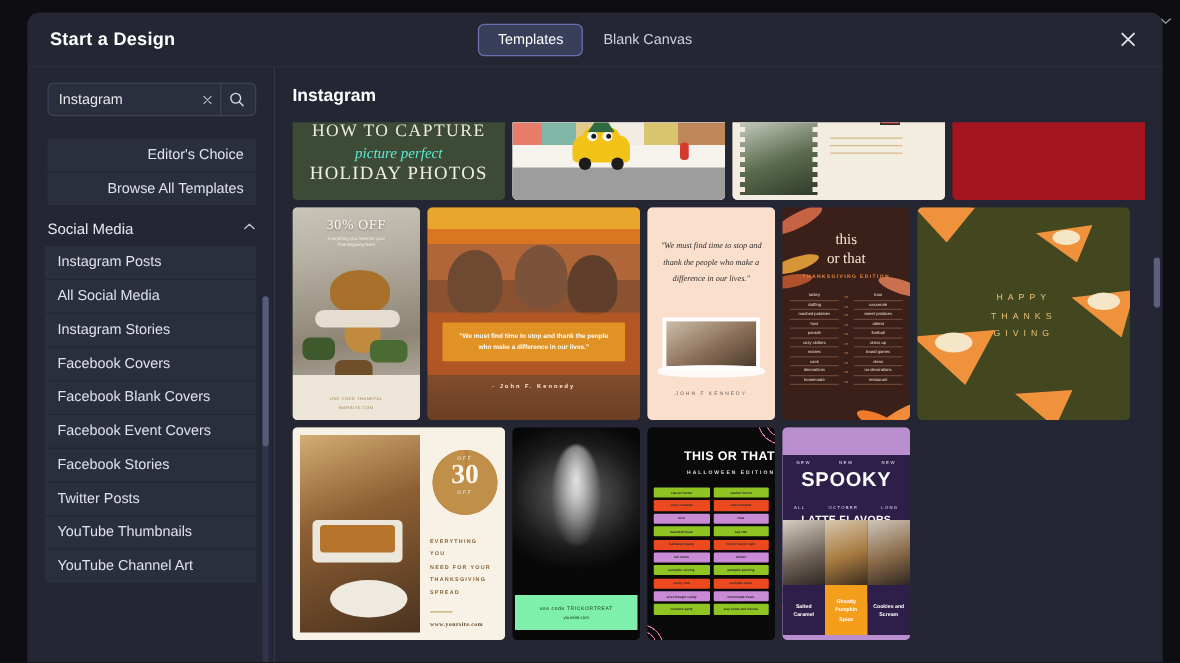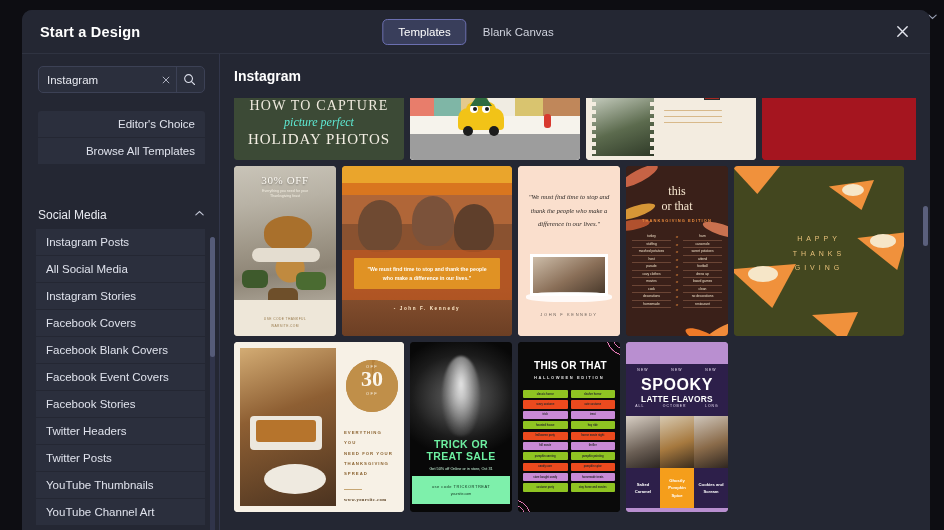--- a/index.html
+++ b/index.html
@@ -86,21 +86,21 @@
   .nav-item {
     background: #2b2f3d; color: #dfe2ec;
     font-size: 11.5px; padding: 7px 10px;
     border-bottom: 1px solid #242733;
     cursor: pointer;
   }
   .nav-item:first-child { border-radius: 3px 3px 0 0; }
 
   .group-head {
     display: flex; align-items: center; justify-content: space-between;
-    padding: 7px 14px 7px 16px; margin-top: 36px;
+    padding: 7px 14px 7px 16px; margin-top: 4px;
     color: #e7e9f0; font-size: 12px; cursor: pointer;
   }
   .chev { display:block; }
   .sub-list { padding-left: 14px; padding-right: 14px; }
   .sub-item {
     background: #2b2f3d; color: #dfe2ec;
     font-size: 11.5px; padding: 7px 10px;
     border-bottom: 1px solid #242733;
     cursor: pointer;
   }
@@ -243,21 +243,20 @@
         </div>
 
         <div class="sub-list">
           <div class="sub-item">Instagram Posts</div>
           <div class="sub-item">All Social Media</div>
           <div class="sub-item">Instagram Stories</div>
           <div class="sub-item">Facebook Covers</div>
           <div class="sub-item">Facebook Blank Covers</div>
           <div class="sub-item">Facebook Event Covers</div>
           <div class="sub-item">Facebook Stories</div>
-          <div class="sub-item">Twitter Headers</div>
           <div class="sub-item">Twitter Posts</div>
           <div class="sub-item">YouTube Thumbnails</div>
           <div class="sub-item">YouTube Channel Art</div>
         </div>
 
         <div class="sb-track">
           <div class="sb-thumb"></div>
         </div>
       </div>
 
@@ -471,45 +470,40 @@
               </div>
               <div style="position:absolute;left:110px;bottom:22px;width:18px;height:1px;background:#c6a673;"></div>
               <div style="position:absolute;left:110px;bottom:10px;">
                 <div class="serif" style="color:#5d4426;font-size:4.6px;letter-spacing:.4px;font-weight:bold;">www.yoursite.com</div>
               </div>
             </div>
 
             <div class="card st c-ghost">
               <div class="cimg" style="background:radial-gradient(ellipse 70px 60px at 50% 32%,#6a6a6a,#1b1b1b 70%,#080808);"></div>
               <div style="position:absolute;left:32px;top:14px;width:38px;height:80px;background:radial-gradient(ellipse at 50% 35%,rgba(255,255,255,.85),rgba(255,255,255,.18) 60%,transparent 80%);border-radius:50% 50% 45% 45%;filter:blur(1.2px);"></div>
-              <div style="position:absolute;left:0;right:0;top:96px;text-align:center;">
-                <div style="color:#6ef0a2;font-size:10.5px;font-weight:bold;letter-spacing:.4px;">TRICK OR</div>
-                <div style="color:#6ef0a2;font-size:10.5px;font-weight:bold;letter-spacing:.4px;">TREAT SALE</div>
-                <div style="color:#c9f5da;font-size:3.8px;margin-top:5px;">Get 50% off Online or in store, Oct 31</div>
-              </div>
               <div style="position:absolute;left:2px;right:2px;bottom:8px;background:#7ef0ab;padding:8px 4px;text-align:center;">
                 <div style="color:#12331f;font-size:4px;letter-spacing:.5px;">use code TRICKORTREAT</div>
                 <div style="color:#12331f;font-size:3.6px;margin-top:3px;">yoursite.com</div>
               </div>
             </div>
 
 
             <div class="card st c-hallo">
               <div class="cimg" style="background:#0a0a0a;"></div>
               <div style="position:absolute;right:-6px;top:-6px;width:34px;height:34px;
                    background:
                      radial-gradient(circle at 100% 0,transparent 7px,#e87ab8 7px 7.6px,transparent 8px),
                      radial-gradient(circle at 100% 0,transparent 13px,#e87ab8 13px 13.6px,transparent 14px),
                      radial-gradient(circle at 100% 0,transparent 19px,#e87ab8 19px 19.6px,transparent 20px);"></div>
               <div style="position:absolute;left:-6px;bottom:-6px;width:32px;height:32px;
                    background:
                      radial-gradient(circle at 0 100%,transparent 7px,#e87ab8 7px 7.6px,transparent 8px),
                      radial-gradient(circle at 0 100%,transparent 13px,#e87ab8 13px 13.6px,transparent 14px),
                      radial-gradient(circle at 0 100%,transparent 18px,#e87ab8 18px 18.6px,transparent 19px);"></div>
-              <div style="position:absolute;left:0;right:0;top:18px;text-align:left;padding-left:16px;">
+              <div style="position:absolute;left:0;right:0;top:18px;text-align:right;padding-left:16px;">
                 <div style="color:#fff;font-size:10px;font-weight:bold;letter-spacing:.3px;">THIS OR THAT</div>
                 <div style="color:#e0e0e0;font-size:4px;letter-spacing:1.6px;margin-top:4px;font-weight:bold;">HALLOWEEN EDITION</div>
               </div>
               <div id="hallo-rows" style="position:absolute;left:5px;right:5px;top:48px;">
                   <div style="display: flex; gap: 3px; margin-bottom: 2.2px;">
                     <div style="flex: 1 1 0%; background: rgb(143, 196, 34); color: rgb(42, 42, 42); font-size: 2.6px; font-weight: bold; text-align: center; padding: 2.6px 1px; border-radius: 1px; overflow: hidden; white-space: nowrap;">classic horror</div>
                     <div style="flex: 1 1 0%; background: rgb(143, 196, 34); color: rgb(42, 42, 42); font-size: 2.6px; font-weight: bold; text-align: center; padding: 2.6px 1px; border-radius: 1px; overflow: hidden; white-space: nowrap;">slasher horror</div>
                   </div>
                   <div style="display: flex; gap: 3px; margin-bottom: 2.2px;">
                     <div style="flex: 1 1 0%; background: rgb(236, 74, 30); color: rgb(42, 42, 42); font-size: 2.6px; font-weight: bold; text-align: center; padding: 2.6px 1px; border-radius: 1px; overflow: hidden; white-space: nowrap;">scary costume</div>
@@ -553,21 +547,21 @@
             <div class="card st c-spooky">
               <div class="cimg" style="background:#b98fd0;"></div>
               <div style="position:absolute;left:0;right:0;top:22px;bottom:30px;background:#2d1f4a;"></div>
               <div style="position:absolute;left:0;right:0;top:26px;display:flex;justify-content:space-around;">
                 <span style="color:#f0e6f8;font-size:3.4px;letter-spacing:1.2px;">NEW</span>
                 <span style="color:#f0e6f8;font-size:3.4px;letter-spacing:1.2px;">NEW</span>
                 <span style="color:#f0e6f8;font-size:3.4px;letter-spacing:1.2px;">NEW</span>
               </div>
               <div style="position:absolute;left:0;right:0;top:34px;text-align:center;">
                 <div style="color:#fff;font-size:16px;font-weight:bold;letter-spacing:.6px;">SPOOKY</div>
-                <div style="color:#fff;font-size:8.4px;font-weight:bold;letter-spacing:.3px;margin-top:0;">LATTE FLAVORS</div>
+                <div style="color:#fff;font-size:8.4px;font-weight:bold;letter-spacing:.3px;margin-top:16px;">LATTE FLAVORS</div>
               </div>
               <div style="position:absolute;left:0;right:0;top:62px;display:flex;justify-content:space-around;">
                 <span style="color:#e5d8f0;font-size:3.4px;letter-spacing:1px;">ALL</span>
                 <span style="color:#e5d8f0;font-size:3.4px;letter-spacing:1px;">OCTOBER</span>
                 <span style="color:#e5d8f0;font-size:3.4px;letter-spacing:1px;">LONG</span>
               </div>
               <div style="position:absolute;left:0;top:74px;width:34px;height:52px;background:linear-gradient(160deg,#d8cfc4,#6b5f55 60%,#2d2622);"></div>
               <div style="position:absolute;left:34px;top:74px;width:34px;height:52px;background:linear-gradient(160deg,#d7c9b0,#a6793f 55%,#3a2c1d);"></div>
               <div style="position:absolute;left:68px;top:74px;width:34px;height:52px;background:linear-gradient(160deg,#cfc6bb,#8a6b4a 55%,#2f2620);"></div>
               <div style="position:absolute;left:0;top:126px;width:34px;height:40px;background:#2d1f4a;display:flex;align-items:center;justify-content:center;padding:0 2px;">

